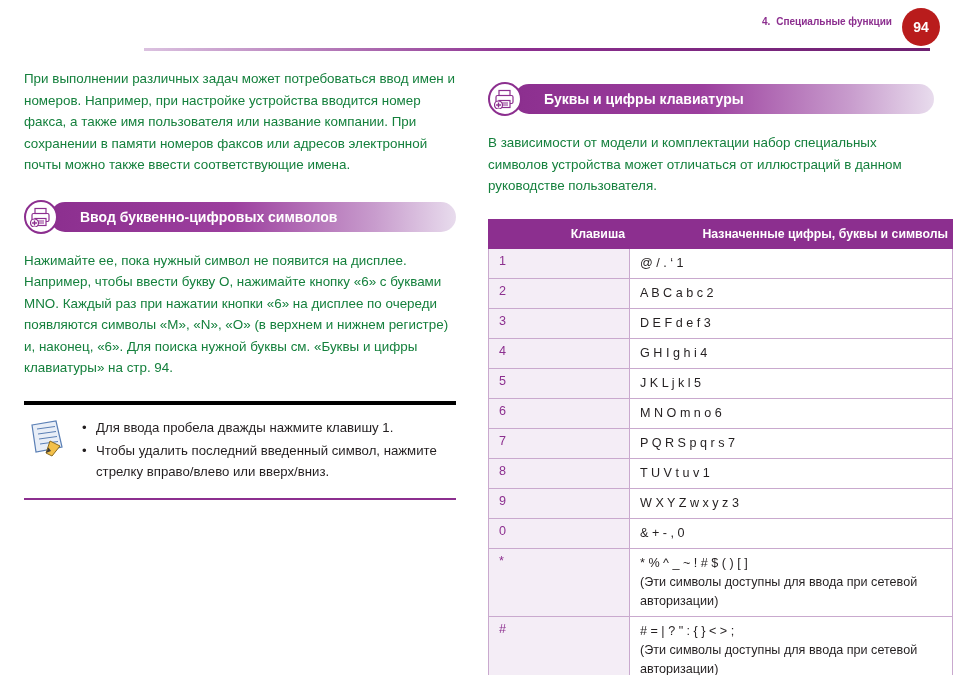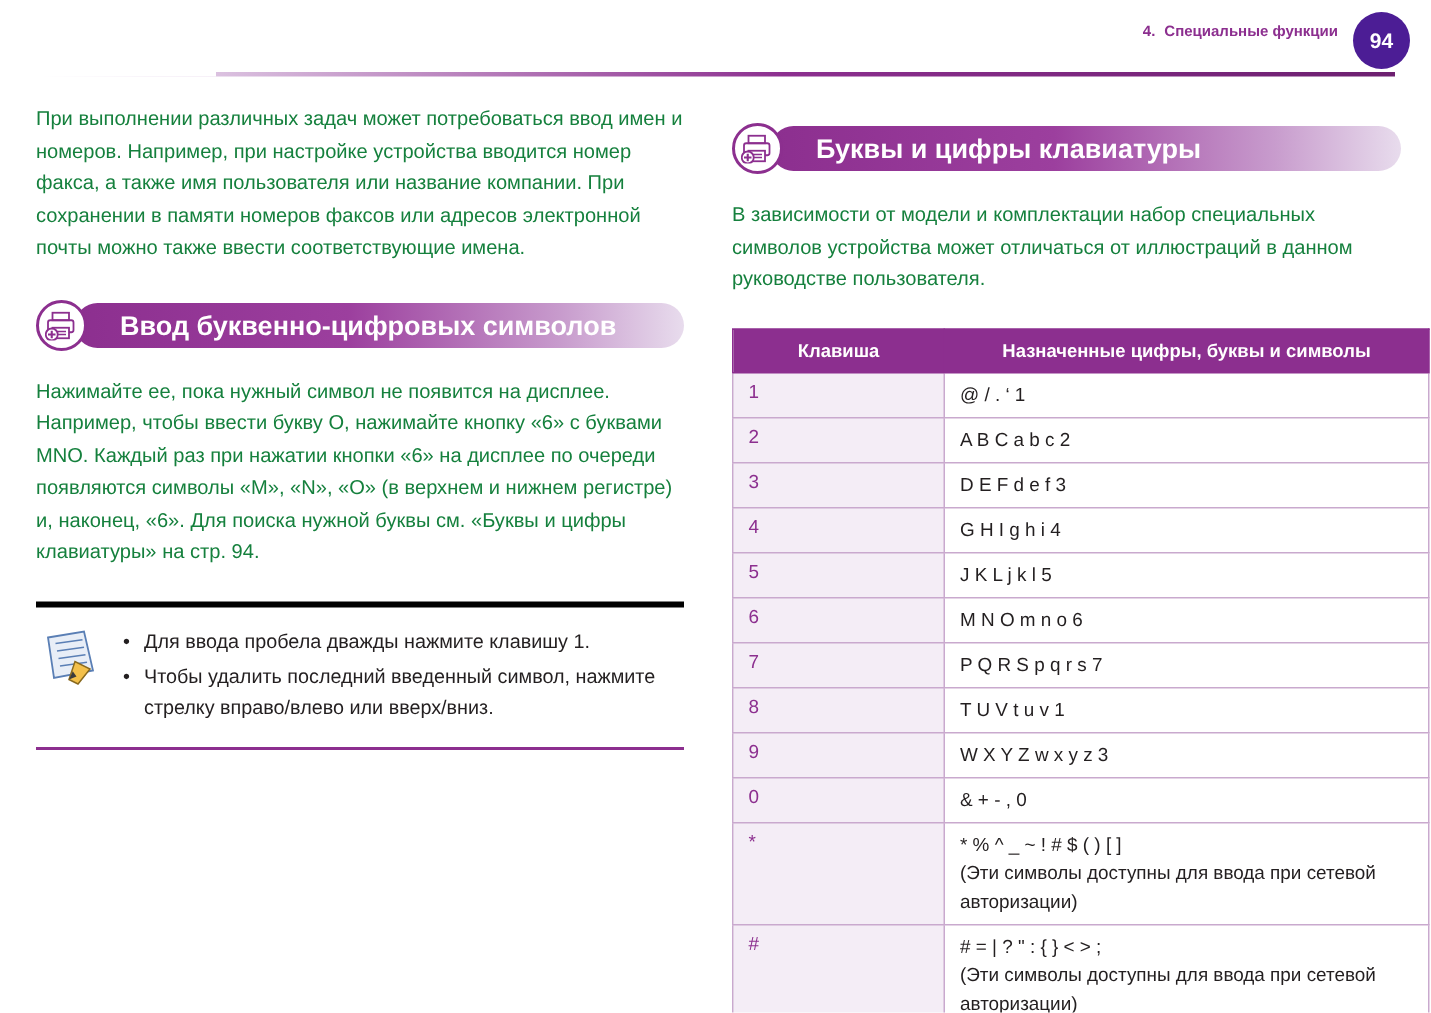--- a/index.html
+++ b/index.html
@@ -46,21 +46,21 @@
     white-space: nowrap;
   }
   .header-chapter .num { margin-right: 6px; }
   .page-badge {
     position: absolute;
     right: 14px;
     top: 8px;
     width: 38px;
     height: 38px;
     border-radius: 50%;
-    background: #4c1d95;
+    background: #b91c1c;
     color: #ffffff;
     font-size: 14px;
     font-weight: bold;
     display: flex;
     align-items: center;
     justify-content: center;
   }
   .header-rule {
     position: absolute;
     left: 24px;
@@ -114,21 +114,21 @@
     height: 30px;
     border-radius: 15px;
     background: linear-gradient(to right, #8c2f8f 0%, #9c3f9e 45%, #c89ccd 80%, #e8dced 100%);
   }
   .banner .bar-label {
     position: absolute;
     left: 56px;
     top: 0;
     height: 30px;
     line-height: 30px;
-    font-size: 18px;
+    font-size: 14px;
     font-weight: bold;
     color: #ffffff;
     white-space: nowrap;
   }
   .banner .icon-circle {
     position: absolute;
     left: 0;
     top: -2px;
     width: 34px;
     height: 34px;
@@ -183,21 +183,21 @@
     width: 446px;
     margin-top: 22px;
     table-layout: fixed;
   }
   table.keys th {
     background: #8c2f8f;
     color: #ffffff;
     font-size: 12.3px;
     font-weight: bold;
     padding: 7px 4px;
-    text-align: center;
+    text-align: right;
     border: 1px solid #8c2f8f;
   }
   table.keys th.c1 { width: 132px; }
   table.keys th.c2 { width: 314px; }
   table.keys td {
     border: 1px solid #c9a9ce;
     font-size: 12.6px;
     padding: 5px 10px;
     vertical-align: top;
     color: #231f20;

